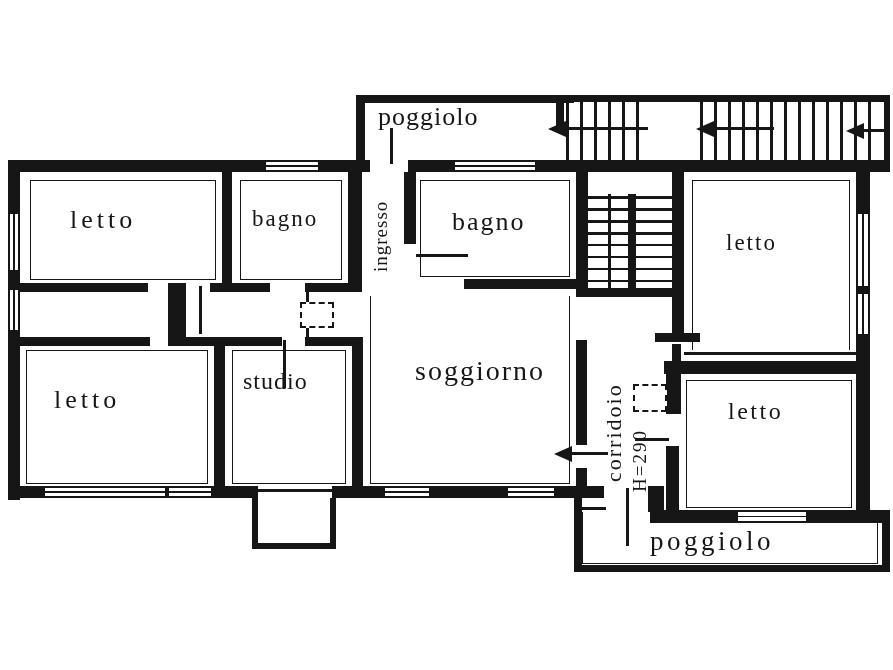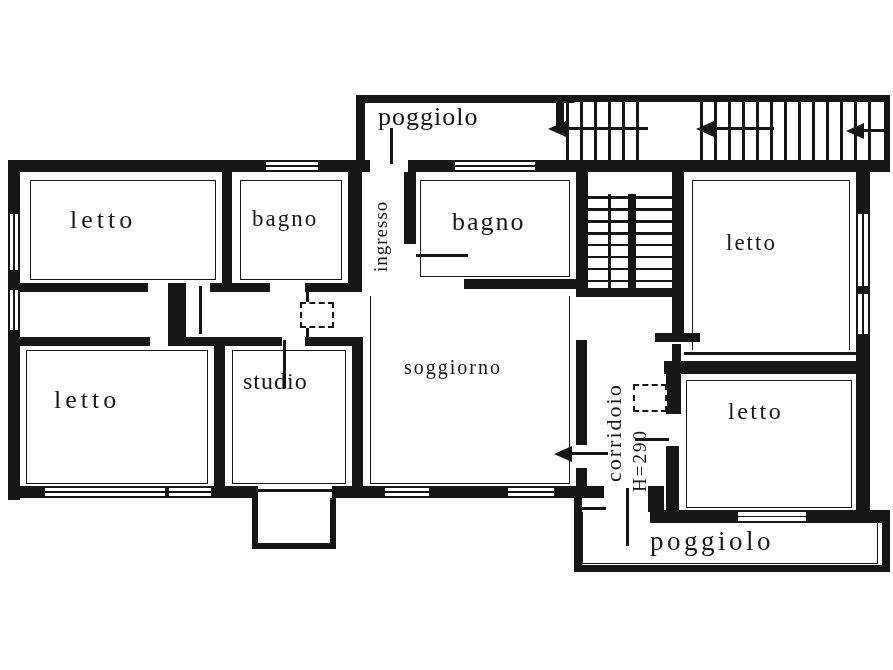--- a/index.html
+++ b/index.html
@@ -127,19 +127,19 @@
   <div class="face" style="left:686px;top:380px;width:166px;height:128px;border:1.8px solid #161616;"></div>
 
   <div class="lbl" style="left:378px;top:103px;font-size:26px;letter-spacing:1px;">poggiolo</div>
   <div class="lbl" style="left:70px;top:206px;font-size:26px;letter-spacing:4px;">letto</div>
   <div class="lbl" style="left:252px;top:206px;font-size:23px;letter-spacing:2px;">bagno</div>
   <div class="lbl vlab" style="left:371px;top:272px;font-size:19px;letter-spacing:1px;">ingresso</div>
   <div class="lbl" style="left:452px;top:208px;font-size:26px;letter-spacing:2px;">bagno</div>
   <div class="lbl" style="left:726px;top:230px;font-size:23px;letter-spacing:2px;">letto</div>
   <div class="lbl" style="left:54px;top:386px;font-size:26px;letter-spacing:4px;">letto</div>
   <div class="lbl" style="left:243px;top:368px;font-size:24px;letter-spacing:1px;">studio</div>
-  <div class="lbl" style="left:404px;top:356px;font-size:20px;letter-spacing:2px;">soggiorno</div>
+  <div class="lbl" style="left:415px;top:356px;font-size:28px;letter-spacing:2px;">soggiorno</div>
   <div class="lbl vlab" style="left:602px;top:482px;font-size:22px;letter-spacing:2px;">corridoio</div>
   <div class="lbl vlab" style="left:630px;top:492px;font-size:19px;letter-spacing:2px;">H=290</div>
   <div class="lbl" style="left:728px;top:398px;font-size:24px;letter-spacing:2.5px;">letto</div>
   <div class="lbl" style="left:650px;top:527px;font-size:27px;letter-spacing:3.5px;">poggiolo</div>
 
 </div>
 
 </body></html>

